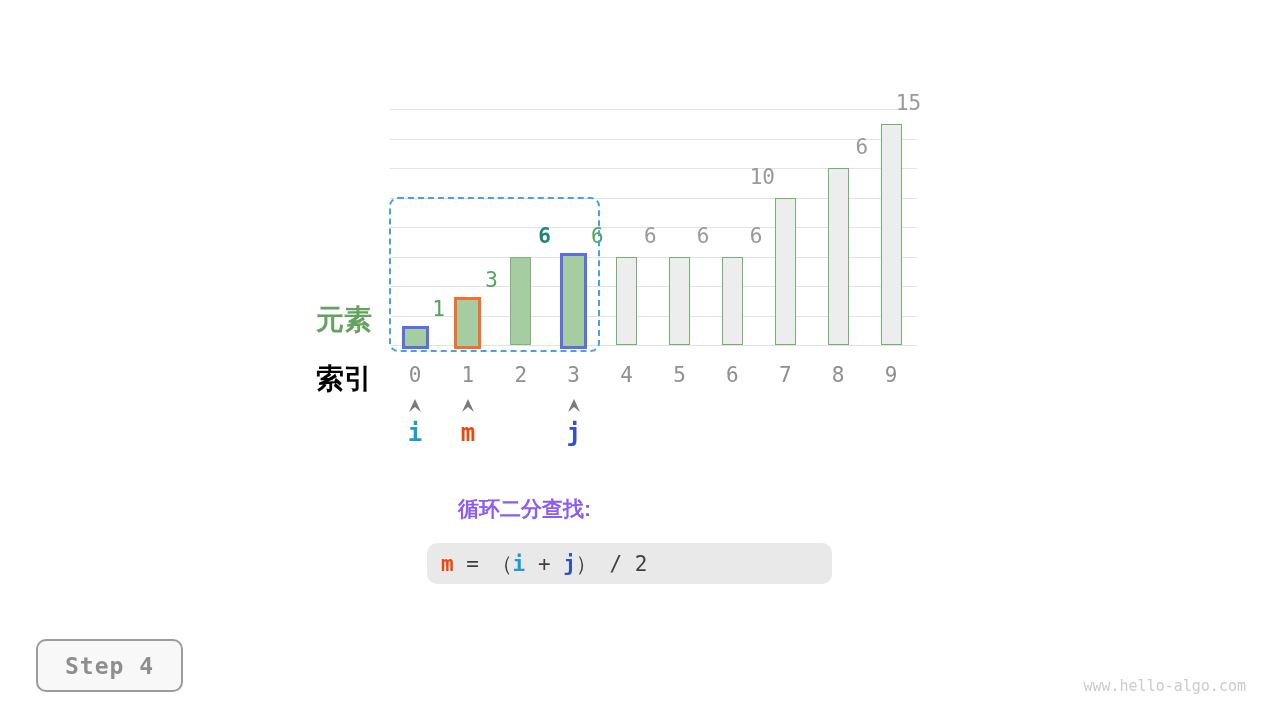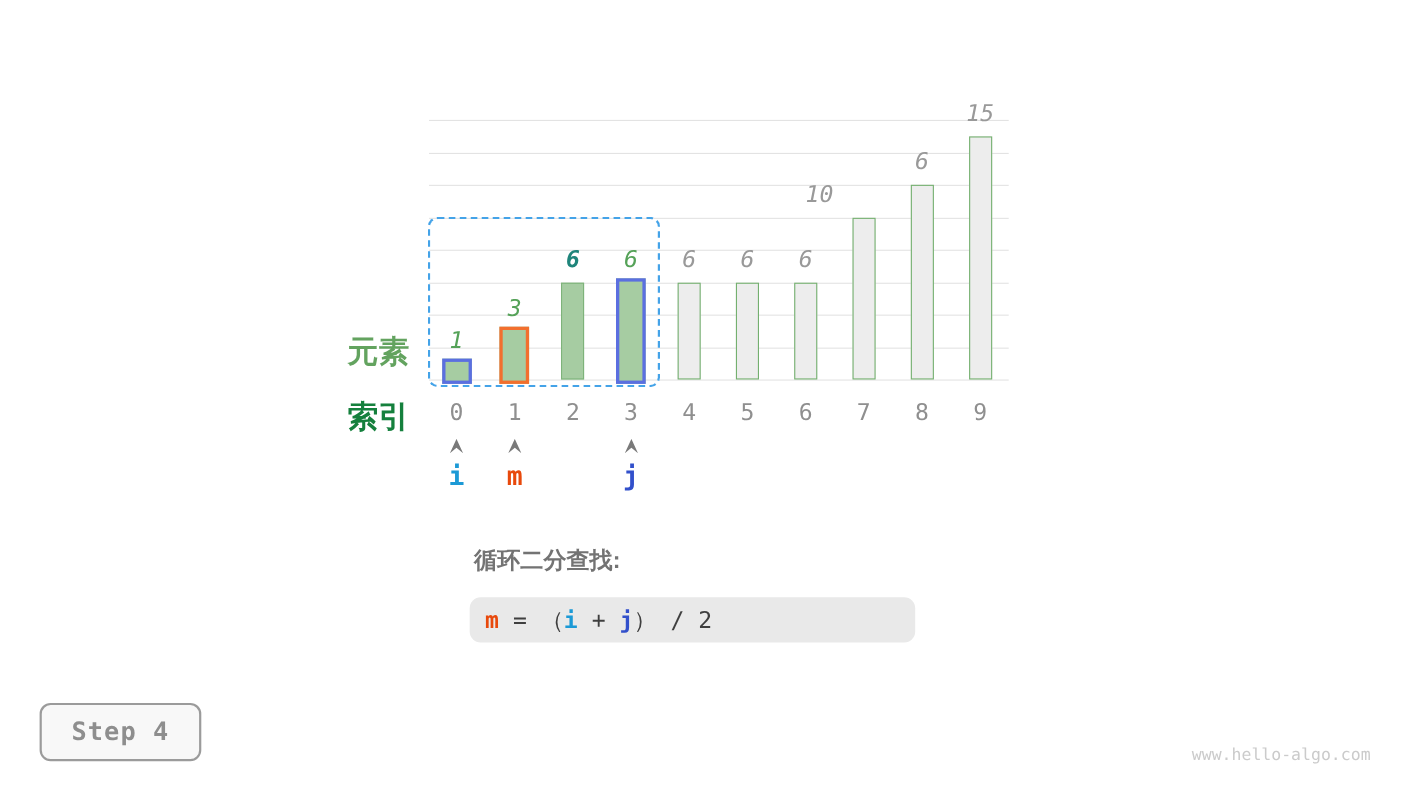--- a/index.html
+++ b/index.html
@@ -8,48 +8,48 @@
     font-family:"DejaVu Sans Mono","Liberation Mono",monospace;
   }
   
   .gridline{position:absolute;height:1px;background:#e3e3e3;}
   .bar{position:absolute;box-sizing:border-box;}
   .bar.fill-green{background:#a6cca2;border:1.5px solid #7eb37a;}
   .bar.fill-gray{background:#ededed;border:1px solid #74b06f;}
   .bar.border-blue{border:3.5px solid #5b6fe0;}
   .bar.border-orange{border:3.5px solid #f26f2e;}
   .bar-label{
-    position:absolute;height:26px;line-height:26px;text-align:center;
-    font-size:21px;color:#999999;font-style:italic;
+    position:absolute;height:26px;line-height:26px;text-align:right;
+    font-size:21px;color:#999999;
   }
   .bar-label.green{color:#55a258;}
   .bar-label.teal-bold{color:#1f857b;font-weight:bold;}
   .bar-label.gray{color:#999999;}
   .index-label{
     position:absolute;top:362px;height:26px;line-height:26px;text-align:center;
     font-size:21px;color:#8f8f8f;
   }
   .range-box{
     position:absolute;left:389px;top:197px;width:210px;height:155px;
     border:2px dashed #44a3e8;border-radius:9px;box-sizing:border-box;
   }
   .axis-label{
     position:absolute;width:60px;text-align:right;font-size:28px;font-weight:bold;
     font-family:"Liberation Sans","DejaVu Sans",sans-serif;
   }
   .axis-label.element{left:312px;top:301px;color:#63a35f;}
-  .axis-label.index{left:312px;top:360px;color:#15803d;}
+  .axis-label.index{left:312px;top:360px;color:#000000;}
   .caret{position:absolute;width:12px;height:13px;}
   .pointer-letter{
     position:absolute;top:419px;height:28px;line-height:28px;text-align:center;
     font-size:24px;font-weight:bold;
   }
   
   .caption-title{
-    position:absolute;left:431px;top:495px;font-size:21px;font-weight:bold;color:#737373;
+    position:absolute;left:458px;top:495px;font-size:21px;font-weight:bold;color:#8b5cf6;
     font-family:"Liberation Sans","DejaVu Sans",sans-serif;
   }
   .formula-pill{
     position:absolute;left:427px;top:543px;width:405px;height:41px;
     background:#e9e9e9;border-radius:10px;display:flex;align-items:center;
     padding:0 14px;box-sizing:border-box;white-space:pre;
     font-size:21px;color:#3f3f3f;
   }
   .seg{white-space:pre;}
   .seg-m{color:#e8490c;font-weight:bold;}

